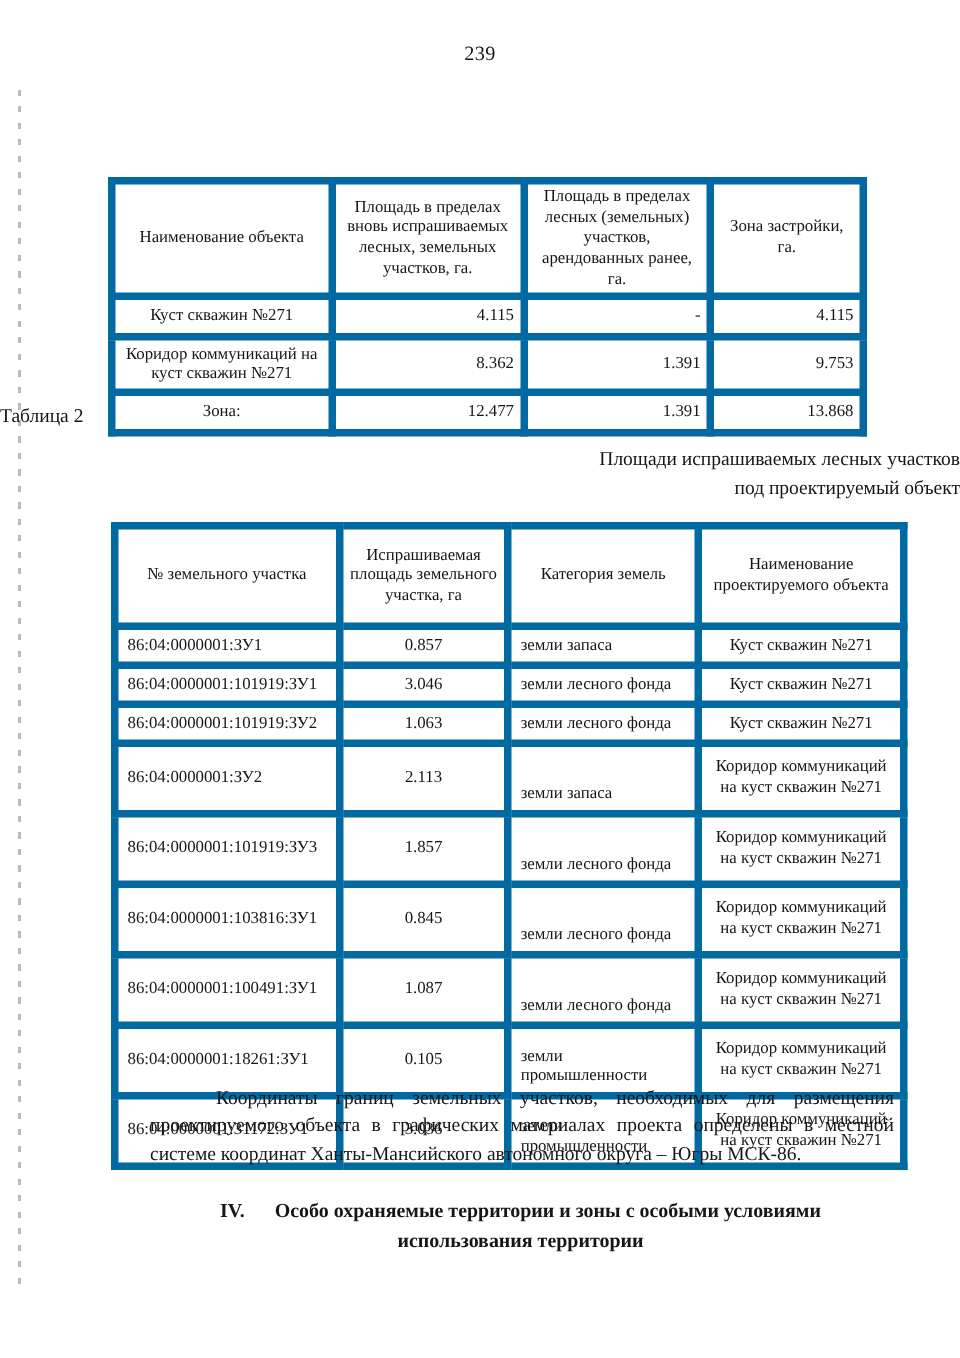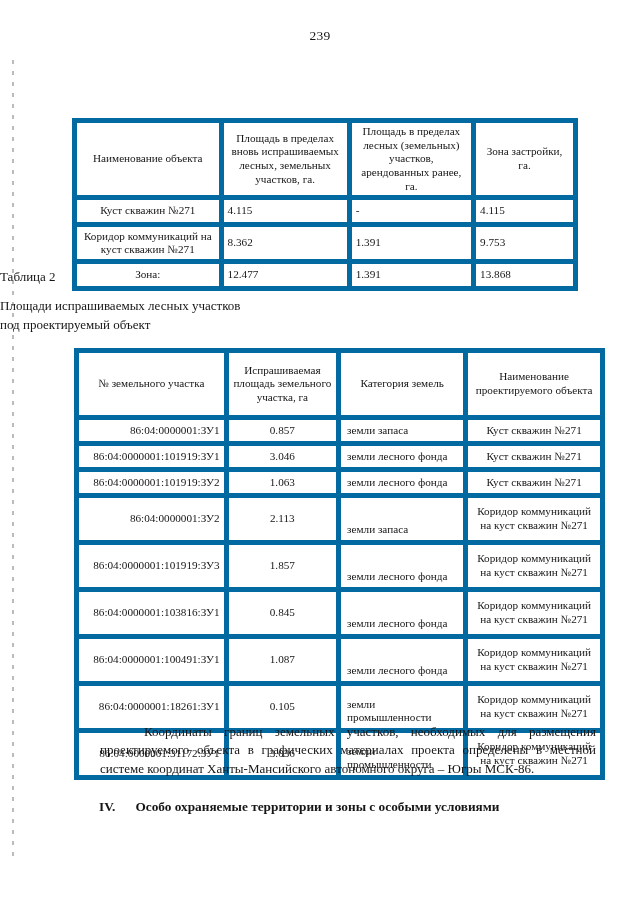--- a/index.html
+++ b/index.html
@@ -70,56 +70,56 @@
     left: 72px;
     top: 118px;
     width: 506px;
   }
   #table-one th { height: 56px; }
   #table-one .col-name   { width: 152px; }
   #table-one .col-new    { width: 126px; }
   #table-one .col-rented { width: 124px; }
   #table-one .col-zone   { width: 100px; }
   #table-one td.c-name   { text-align: center; }
-  #table-one td.c-num    { text-align: left; }
+  #table-one td.c-num    { text-align: right; }
   #table-one tr.row-tall td { height: 28px; }
   #table-one tr.row-short td { height: 18px; }
 
   
   .table-label {
     position: absolute;
     top: 269px;
     left: 0;
     width: 578px;
     text-align: left;
     font-size: 13px;
   }
   .section-heading {
     position: absolute;
     top: 297px;
     left: 0;
     width: 640px;
-    text-align: left;
+    text-align: right;
     font-size: 13px;
     line-height: 1.45;
   }
 
   
   #table-two {
     left: 74px;
     top: 348px;
     width: 531px;
   }
   #table-two .col-plot  { width: 141px; }
   #table-two .col-area  { width: 112px; }
   #table-two .col-cat   { width: 129px; }
   #table-two .col-obj   { width: 149px; margin-top: 45px; }
   #table-two th { height: 58px; }
   #table-two td.c-plot {
-    text-align: right;
+    text-align: left;
     padding-left: 6px;
   }
   #table-two td.c-area { text-align: center; }
   #table-two td.c-cat {
     text-align: left;
     padding-left: 6px;
     vertical-align: bottom;
     padding-bottom: 3px;
   }
   #table-two td.c-obj {
@@ -140,25 +140,26 @@
     line-height: 1.42;
     text-align: justify;
     text-indent: 44px;
     hyphens: none;
   }
 
   
   .chapter-heading {
     position: absolute;
     top: 797px;
-    left: 99px;
+    left: 112px;
     width: 470px;
     font-size: 13.3px;
     font-weight: bold;
     line-height: 1.5;
+    text-align: center;
   }
   .chapter-heading .numeral {
     display: inline-block;
     margin-right: 20px;
   }
   .chapter-heading .line-two { display: block; }
 </style>
 </head>
 <body>
 
@@ -268,13 +269,14 @@
       <td class="c-cat">земли промышленности</td>
       <td class="c-obj">Коридор коммуникаций на куст скважин №271</td>
     </tr>
   </tbody>
 </table>
 
 <p class="body-paragraph">Координаты границ земельных участков, необходимых для размещения проектируемого объекта в графических материалах проекта определены в местной системе координат Ханты-Мансийского автономного округа – Югры МСК-86.</p>
 
 <div class="chapter-heading">
   <span class="numeral">IV.</span><span>Особо охраняемые территории и зоны с особыми условиями</span>
+  <span class="line-two">использования территории</span>
 </div>
 
 </body></html>

